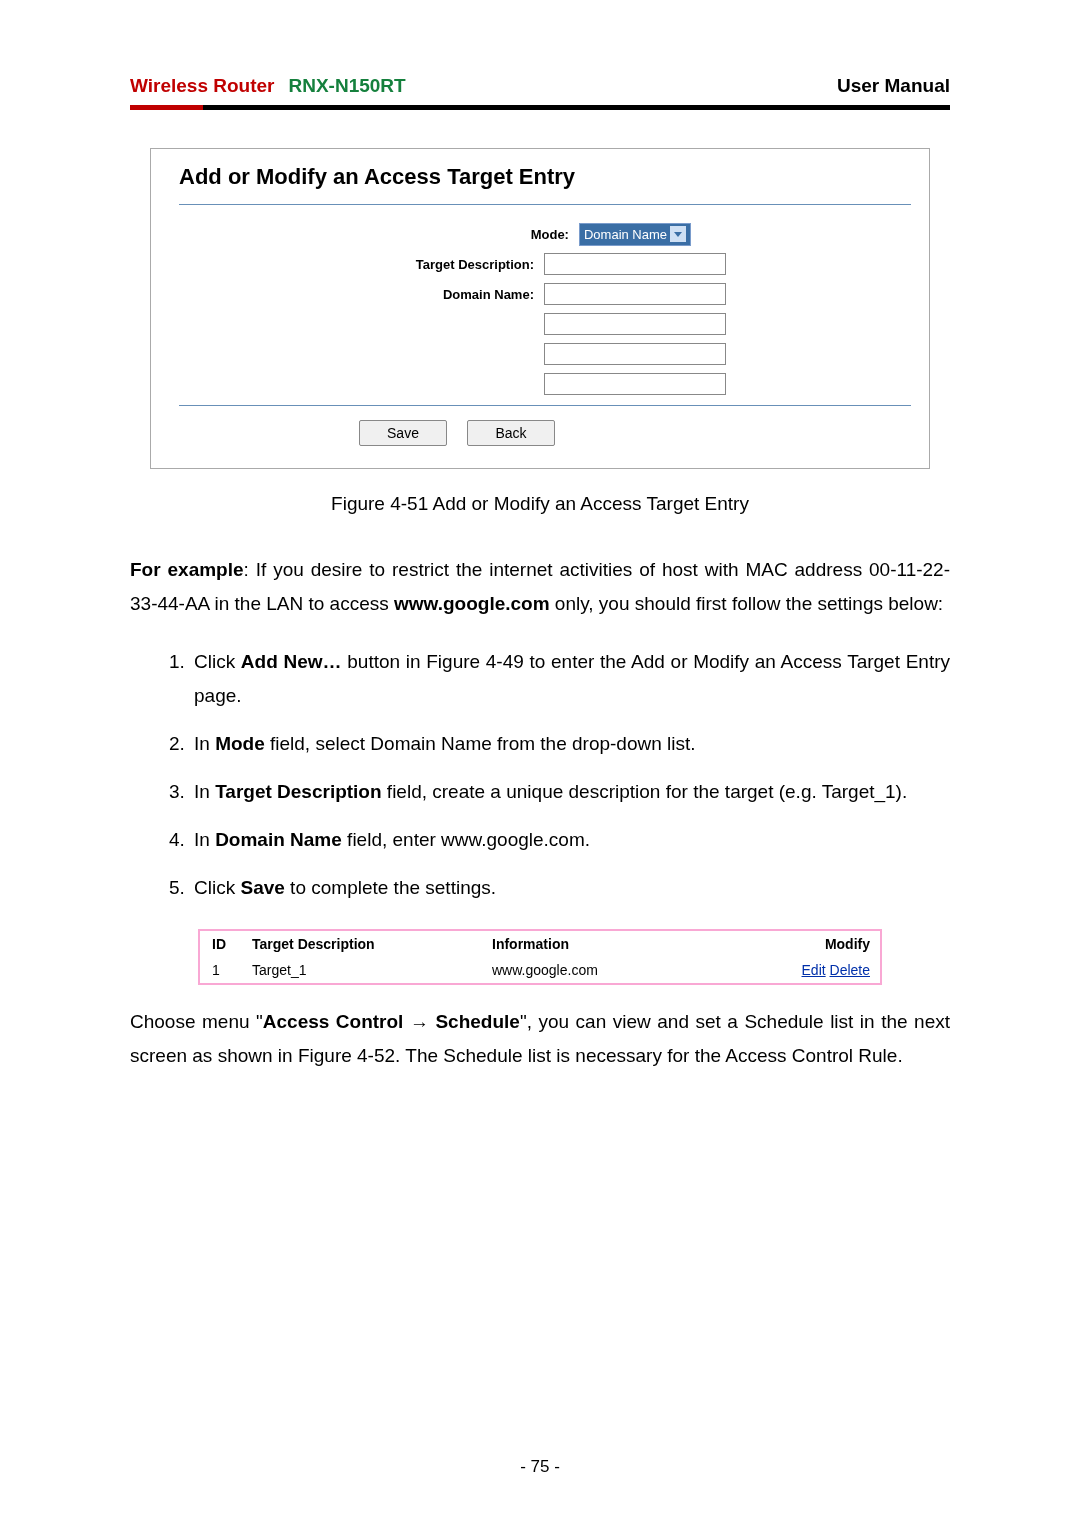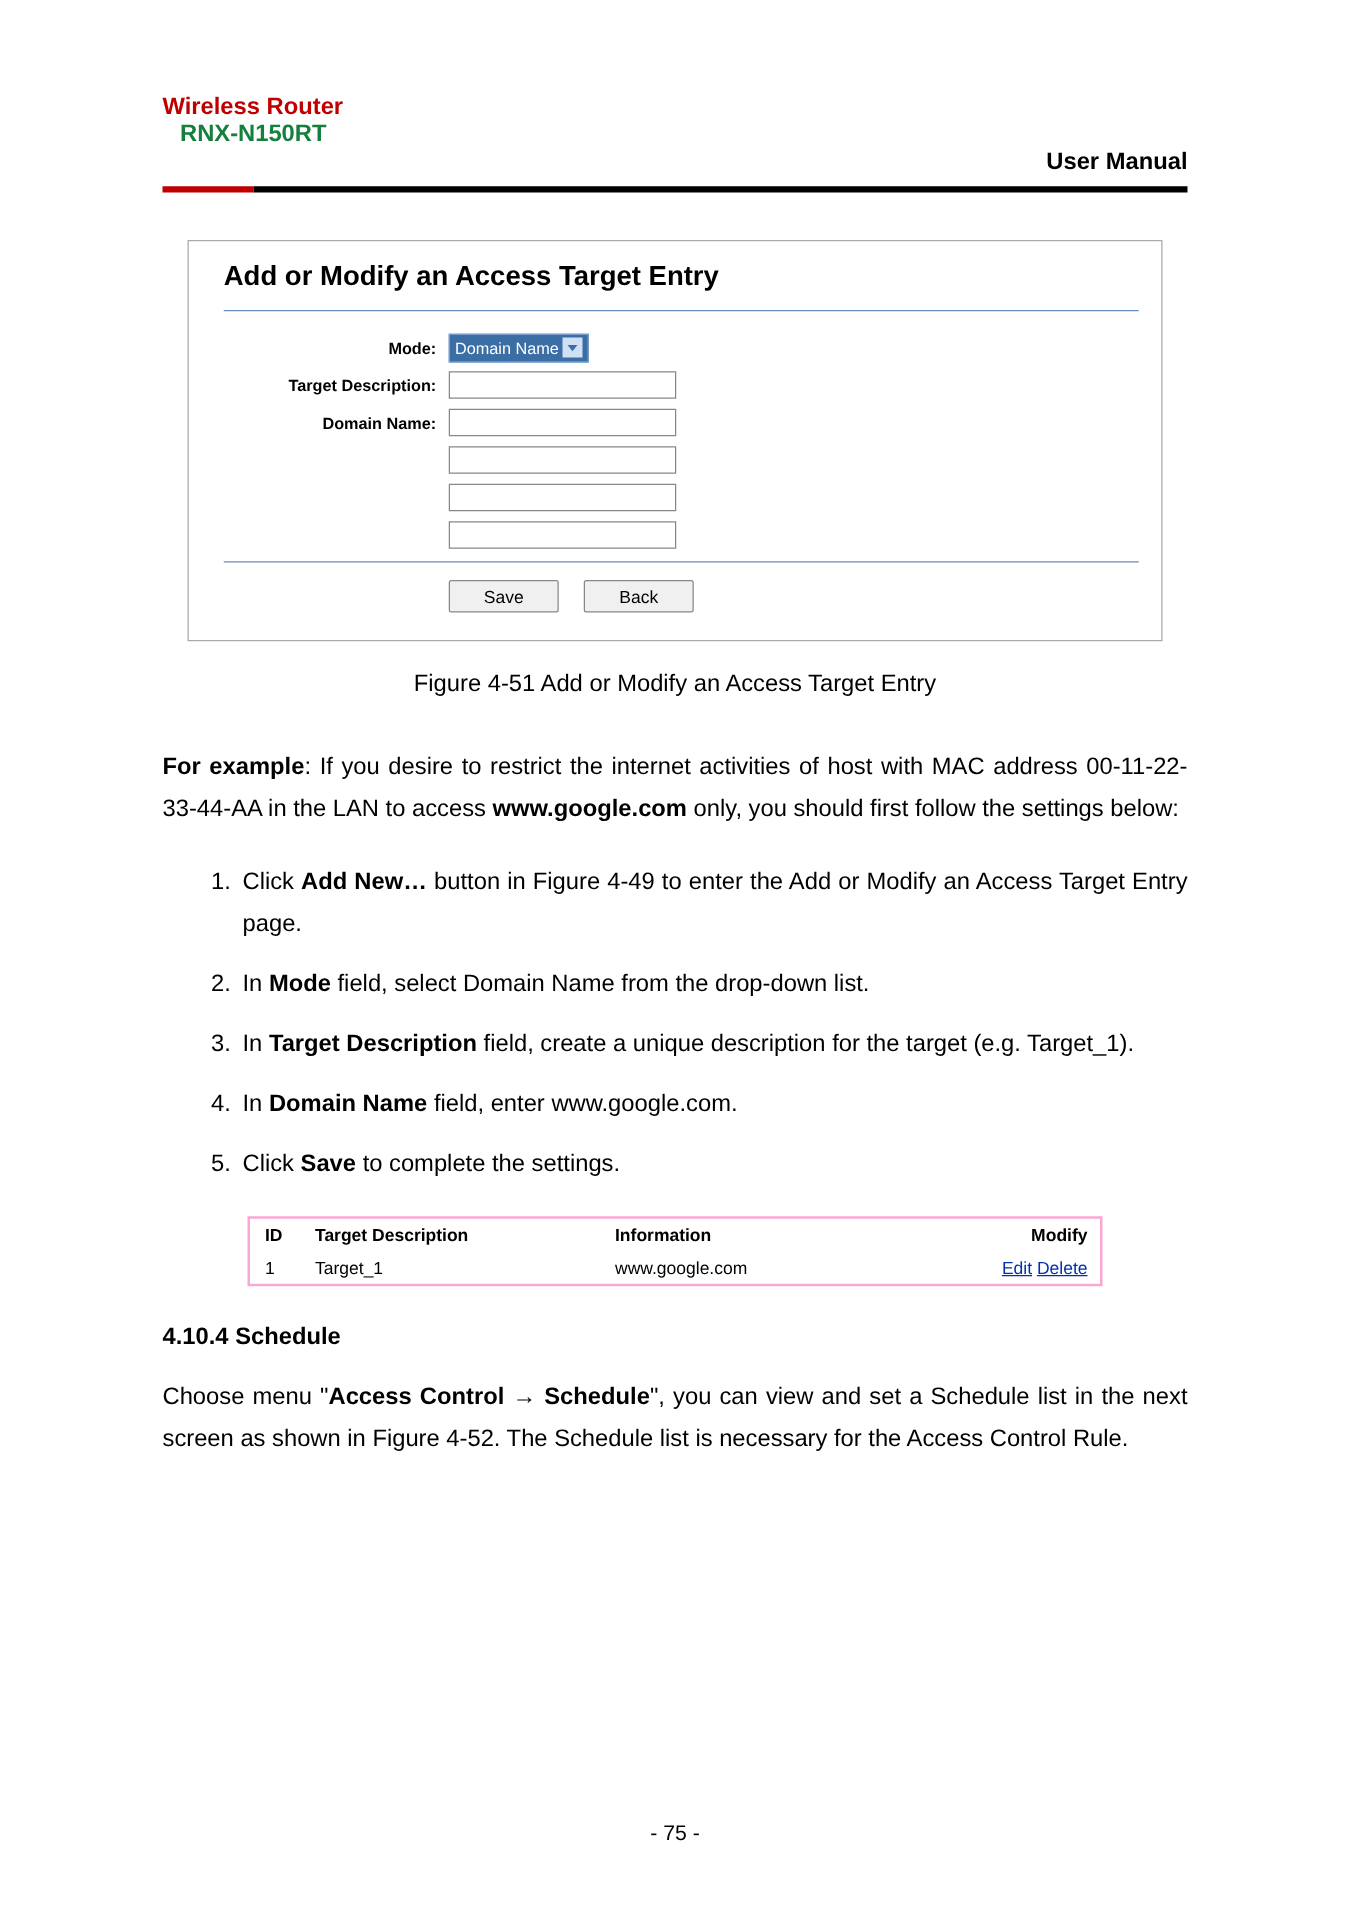--- a/index.html
+++ b/index.html
@@ -14,42 +14,41 @@
     height: 1527px;
     position: relative;
     box-sizing: border-box;
     padding: 75px 130px 0 130px;
   }
   .header-row {
     display: flex;
     font-weight: bold;
     font-size: 19px;
     padding-bottom: 8px;
-    flex-direction: column;
   }
   .brand-red { color: #c00000; }
   .model { color: #15803d; margin-left: 14px; }
   .usermanual { color:#000; margin-left:auto; }
   .thick-rule {
     height: 5px;
     position: relative;
   }
   .thick-rule .red { position:absolute; left:0; top:0; width:73px; height:5px; background:#c00000;}
   .thick-rule .black{ position:absolute; left:73px; right:0; top:0; height:5px; background:#000;}
 
   .figure-box {
     width: 780px;
     margin: 38px auto 0 auto;
     border: 1px solid #aaa;
     padding: 15px 18px 22px 28px;
     box-sizing: border-box;
   }
   .figure-title { font-size: 22px; font-weight: bold; margin-bottom:14px; }
   .thin-sep { height:1px; background:#6890b8; margin: 0 0 14px 0;}
-  .form-row { display:flex; align-items:center; height:30px; font-size:13px;}
+  .form-row { display:flex; align-items:center; height:30px; font-size:13px;justify-content:center;}
   .form-label { width:170px; text-align:right; font-weight:bold; padding-right:10px;}
   .ui-select {
     display:inline-flex; align-items:center;
     border:1px solid #7a9ccc; background:#3a6ea5; color:#fff;
     font-size:13px; padding:1px 4px; height:19px;
   }
   .ui-select .sel-caret {
     width:16px; height:16px; margin-left:3px; background:#cfe0f4;
     display:flex; align-items:center; justify-content:center;
   }
@@ -173,22 +172,19 @@
       <div class="col-desc">Target_1</div>
       <div class="col-info">www.google.com</div>
       <div class="col-mod">
         <span class="linklike">Edit</span>
         <span> </span>
         <span class="linklike">Delete</span>
       </div>
     </div>
   </div>
 
-  <div class="sec-heading">
-    <span>4.10.4 </span><span>Schedule</span>
-  </div>
 
   <div class="body-text para-after">
     <span>Choose menu "</span><span class="b">Access Control → Schedule</span><span>", you can view and set a Schedule list in the next screen as shown in Figure 4-52. The Schedule list is necessary for the Access Control Rule.</span>
   </div>
 
   <div class="page-num">- 75 -</div>
 </div>
 
 </body></html>

